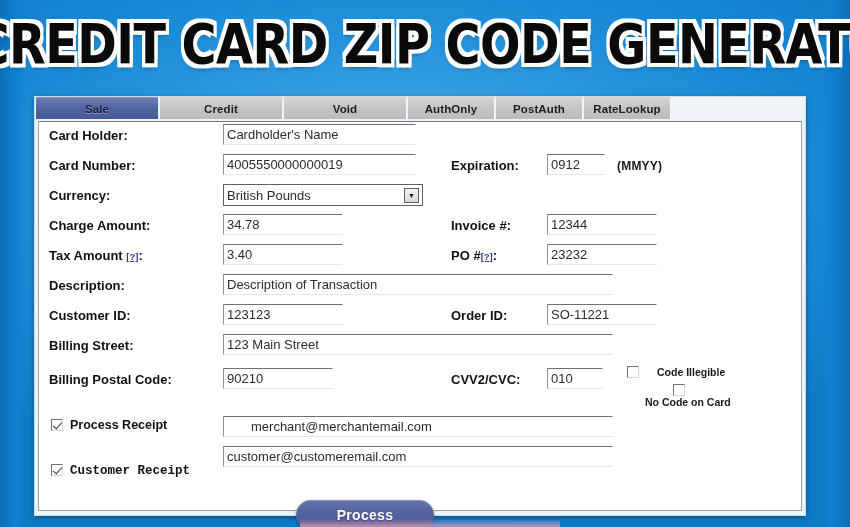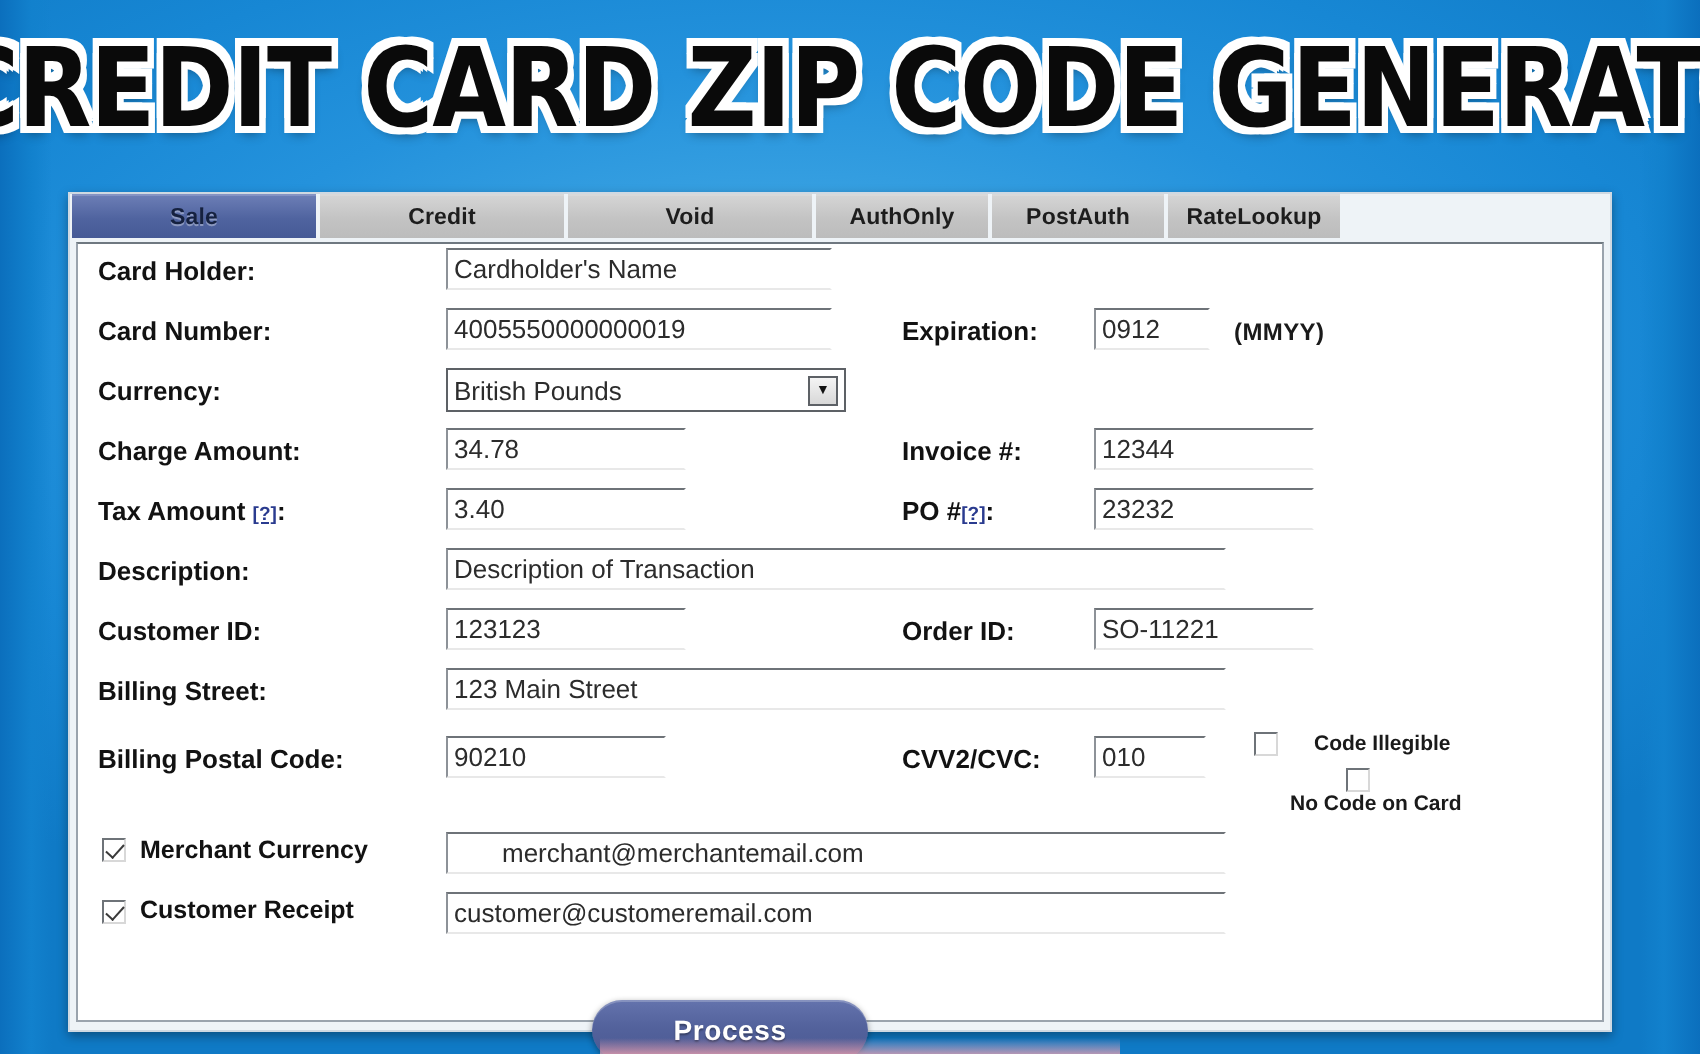--- a/index.html
+++ b/index.html
@@ -336,25 +336,25 @@
         <span class="cb"></span>
         <span class="cb-sm-label">Code Illegible</span>
       </div>
       <div class="a" style="left:588px; top:262px; display:flex; align-items:center;flex-direction:column;">
         <span class="cb"></span>
         <span class="cb-sm-label">No Code on Card</span>
       </div>
 
       <div class="a" style="left:12px; top:296px; display:flex; align-items:center;">
         <span class="cb checked"></span>
-        <span class="cb-label">Merchant Currency</span>
+        <span class="cb-label">Process Receipt</span>
       </div>
       <input class="fld a" style="left: 184px; top: 294px; width: 390px; padding-left: 27px;" value="merchant@merchantemail.com">
 
-      <div class="a" style="left:12px; top:326px; display:flex; align-items:flex-end;">
+      <div class="a" style="left:12px; top:342px; display:flex; align-items:flex-start;font-family:Liberation Mono, monospace;">
         <span class="cb checked"></span>
         <span class="cb-label">Customer Receipt</span>
       </div>
       <input class="fld a" style="left: 184px; top: 324px; width: 390px;" value="customer@customeremail.com">
 
       <button class="process">Process</button>
 
     </div>
   </div>
 </div>

